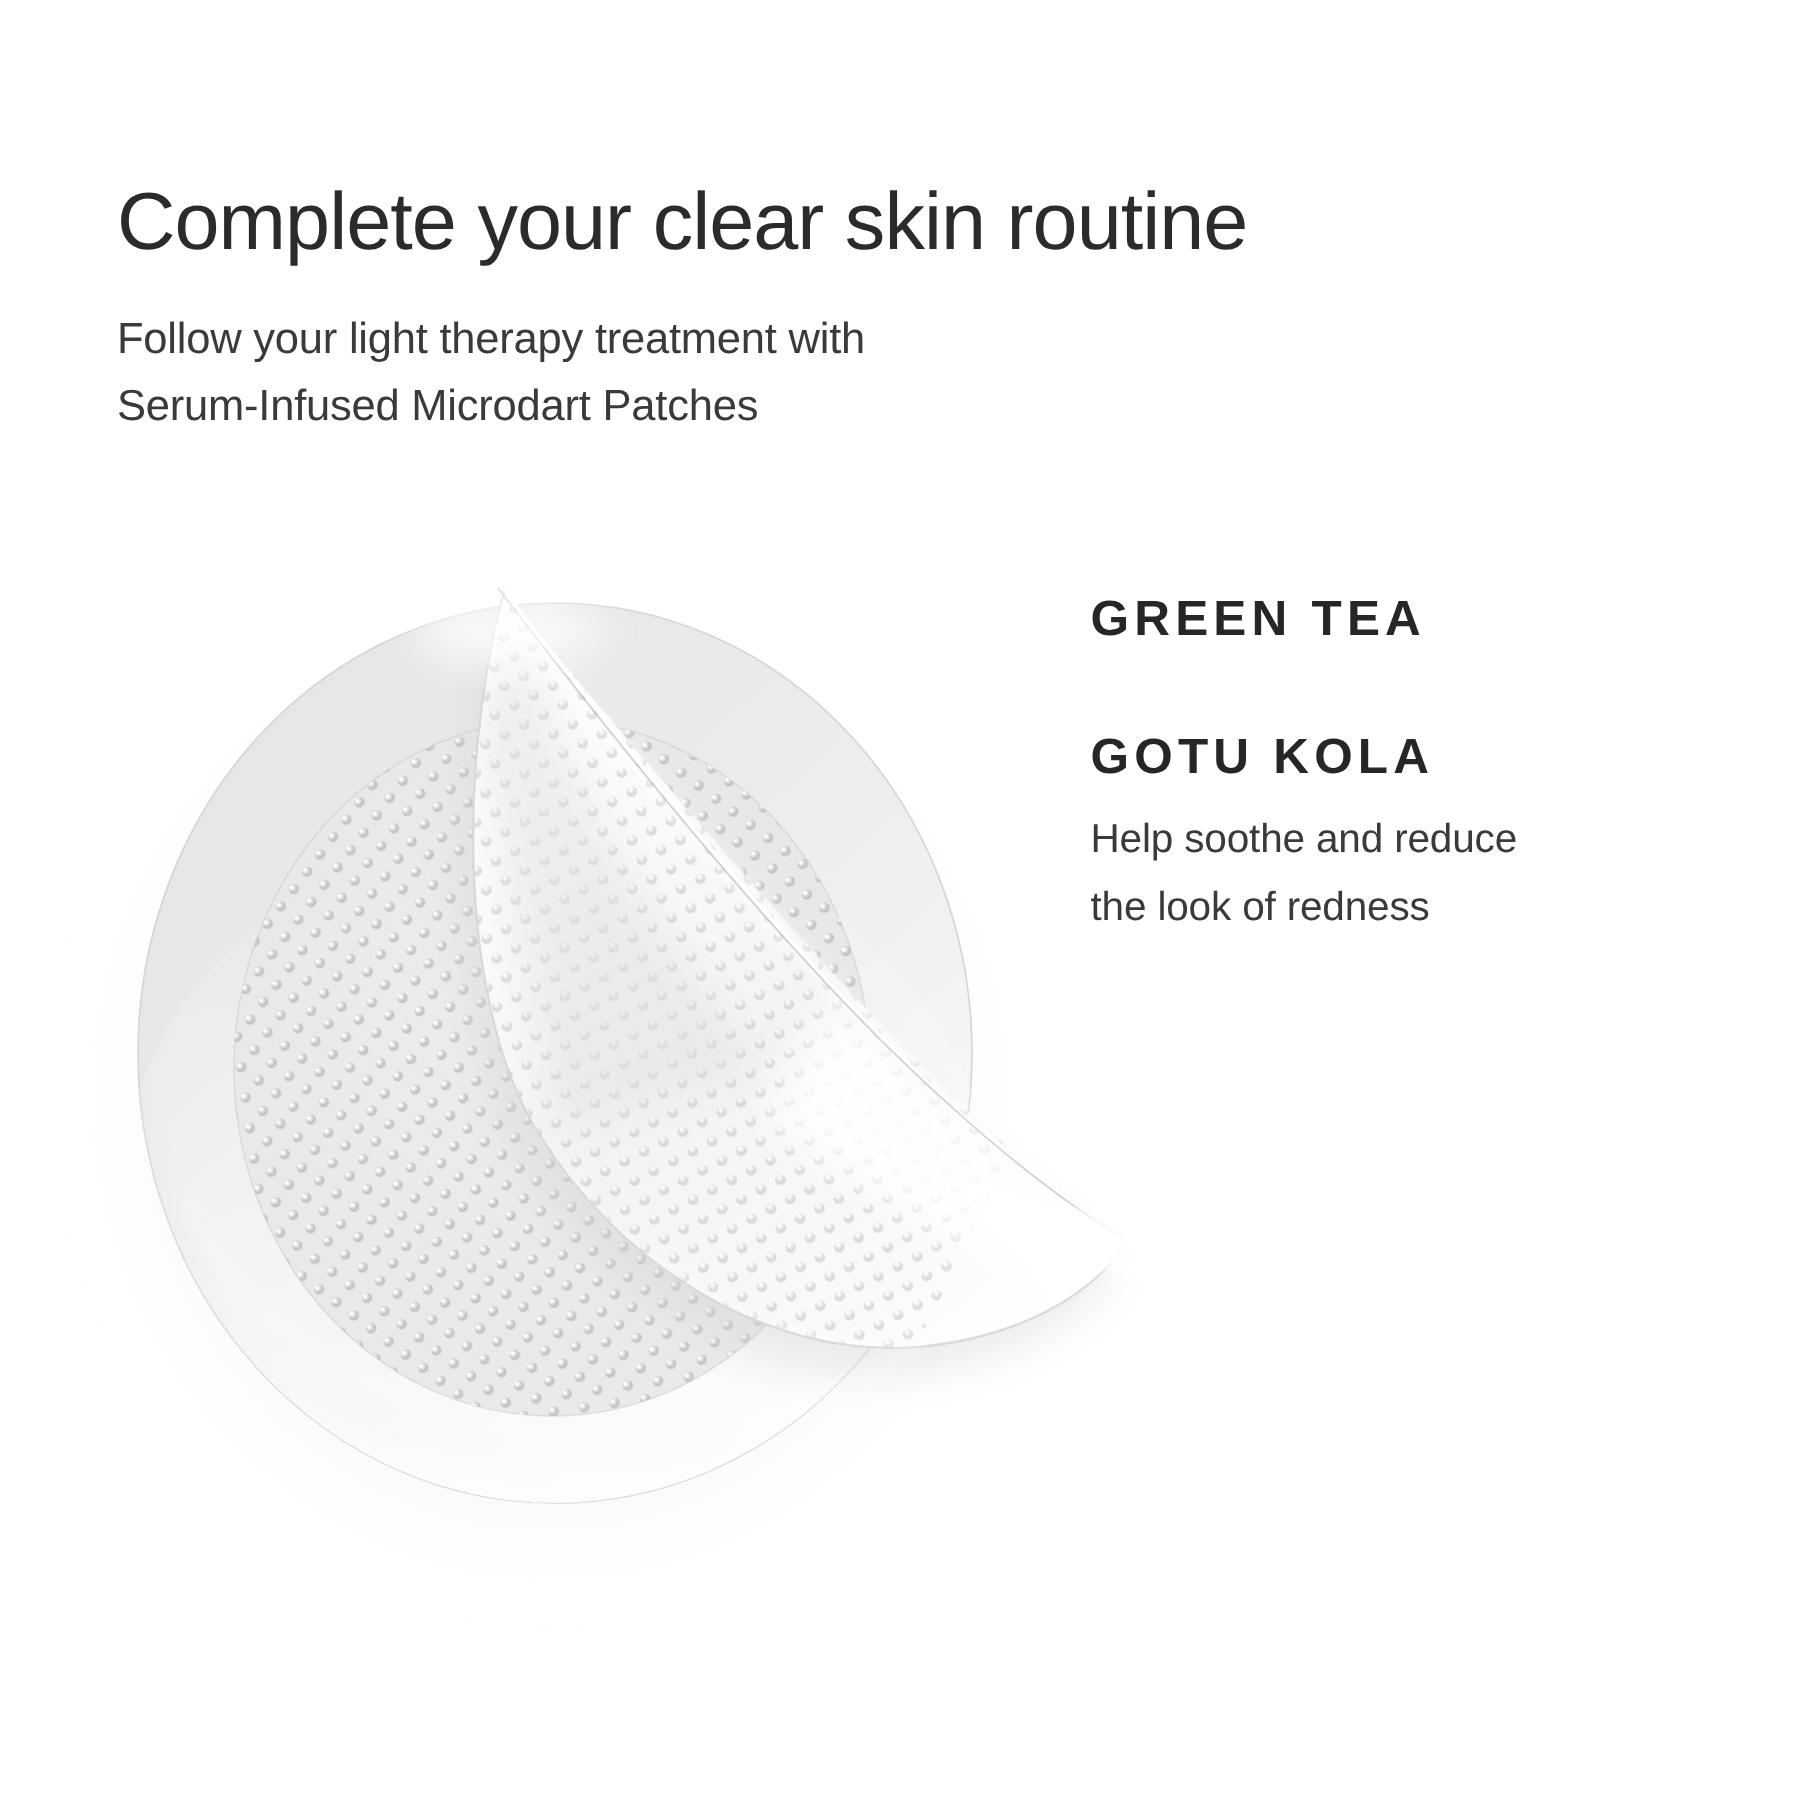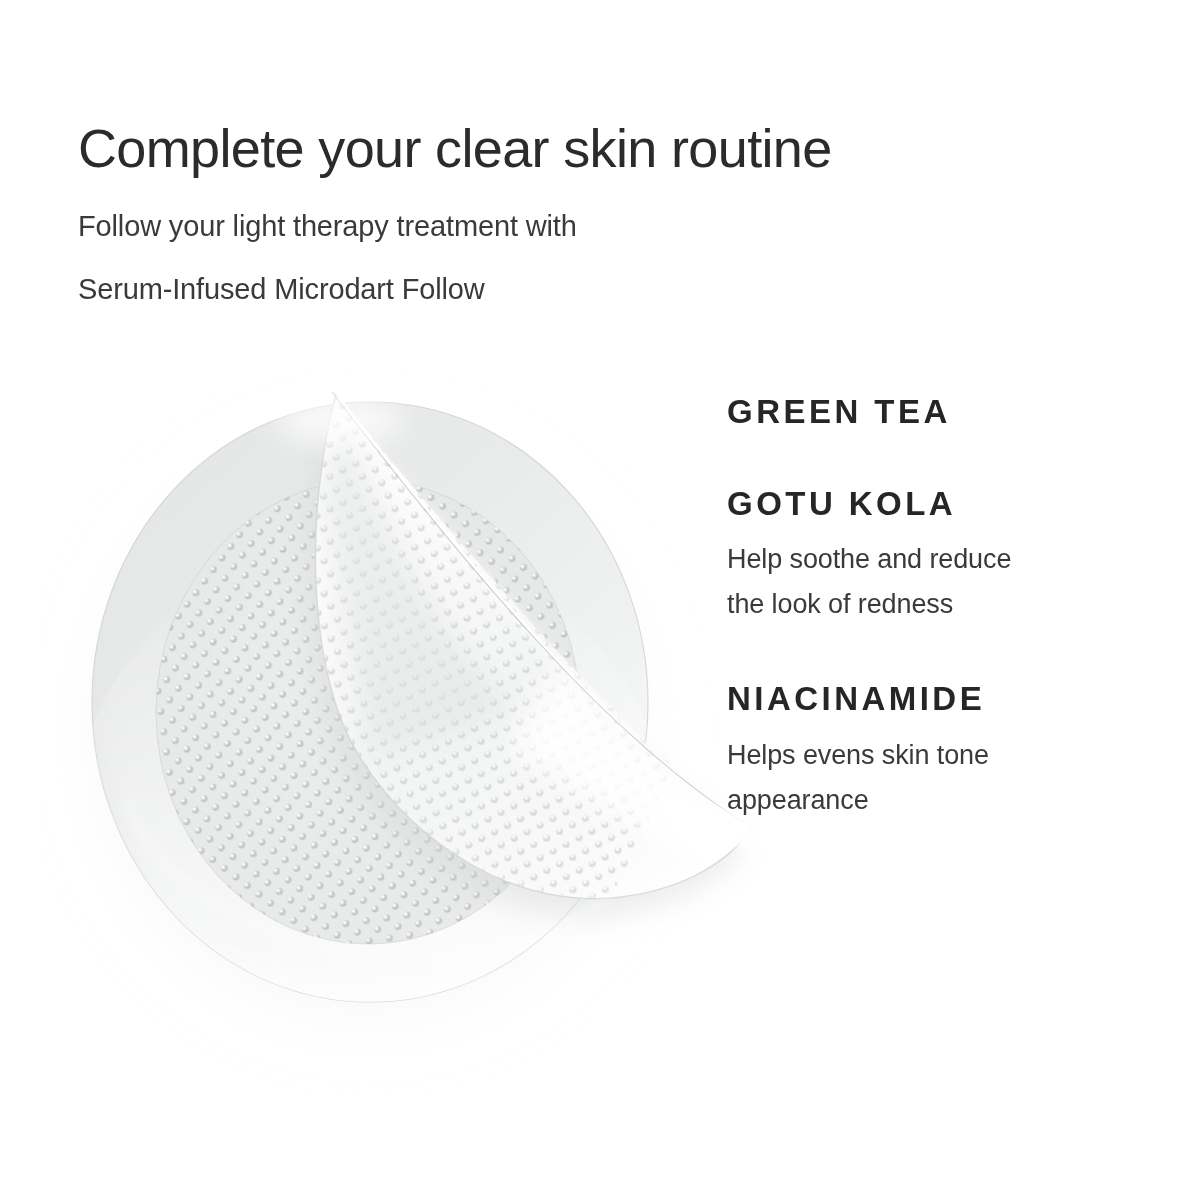--- a/index.html
+++ b/index.html
@@ -38,21 +38,21 @@
   }
   #subtitle {
     margin: 24px 0 0 0;
     font-size: 29px;
     font-weight: 400;
     color: #3a3a3a;
     line-height: 1.58;
     letter-spacing: -0.005em;
     max-width: 760px;
   }
-  #subtitle .sub-line { display: block; margin-top: 18px; }
+  #subtitle .sub-line { display: block; }
 
   
   #ingredients {
     position: absolute;
     left: 727px;
     top: 392px;
     width: 400px;
     z-index: 40;
   }
   .ingredient {
@@ -91,21 +91,21 @@
 </style>
 </head>
 <body>
 
 <div id="page">
 
   <div id="header">
     <h1 id="title">Complete your clear skin routine</h1>
     <p id="subtitle">
       <span class="sub-line">Follow your light therapy treatment with</span>
-      <span class="sub-line">Serum-Infused Microdart Follow</span>
+      <span class="sub-line">Serum-Infused Microdart Patches</span>
     </p>
   </div>
 
   <div id="product">
     <svg viewBox="0 0 780 800" xmlns="http://www.w3.org/2000/svg">
       <defs>
 
         <radialGradient id="gShadow" cx="48%" cy="52%" r="55%">
           <stop offset="0%" stop-color="#bdbfbf" stop-opacity="0.50"></stop>
           <stop offset="55%" stop-color="#cfd1d1" stop-opacity="0.32"></stop>
@@ -269,23 +269,16 @@
     </div>
 
     <div class="ingredient">
       <div class="ing-name">GOTU KOLA</div>
       <div class="ing-desc">
         <span class="desc-line">Help soothe and reduce</span>
         <span class="desc-line">the look of redness</span>
       </div>
     </div>
 
-    <div class="ingredient">
-      <div class="ing-name">NIACINAMIDE</div>
-      <div class="ing-desc">
-        <span class="desc-line">Helps evens skin tone</span>
-        <span class="desc-line">appearance</span>
-      </div>
-    </div>
 
   </div>
 
 </div>
 
 </body></html>

